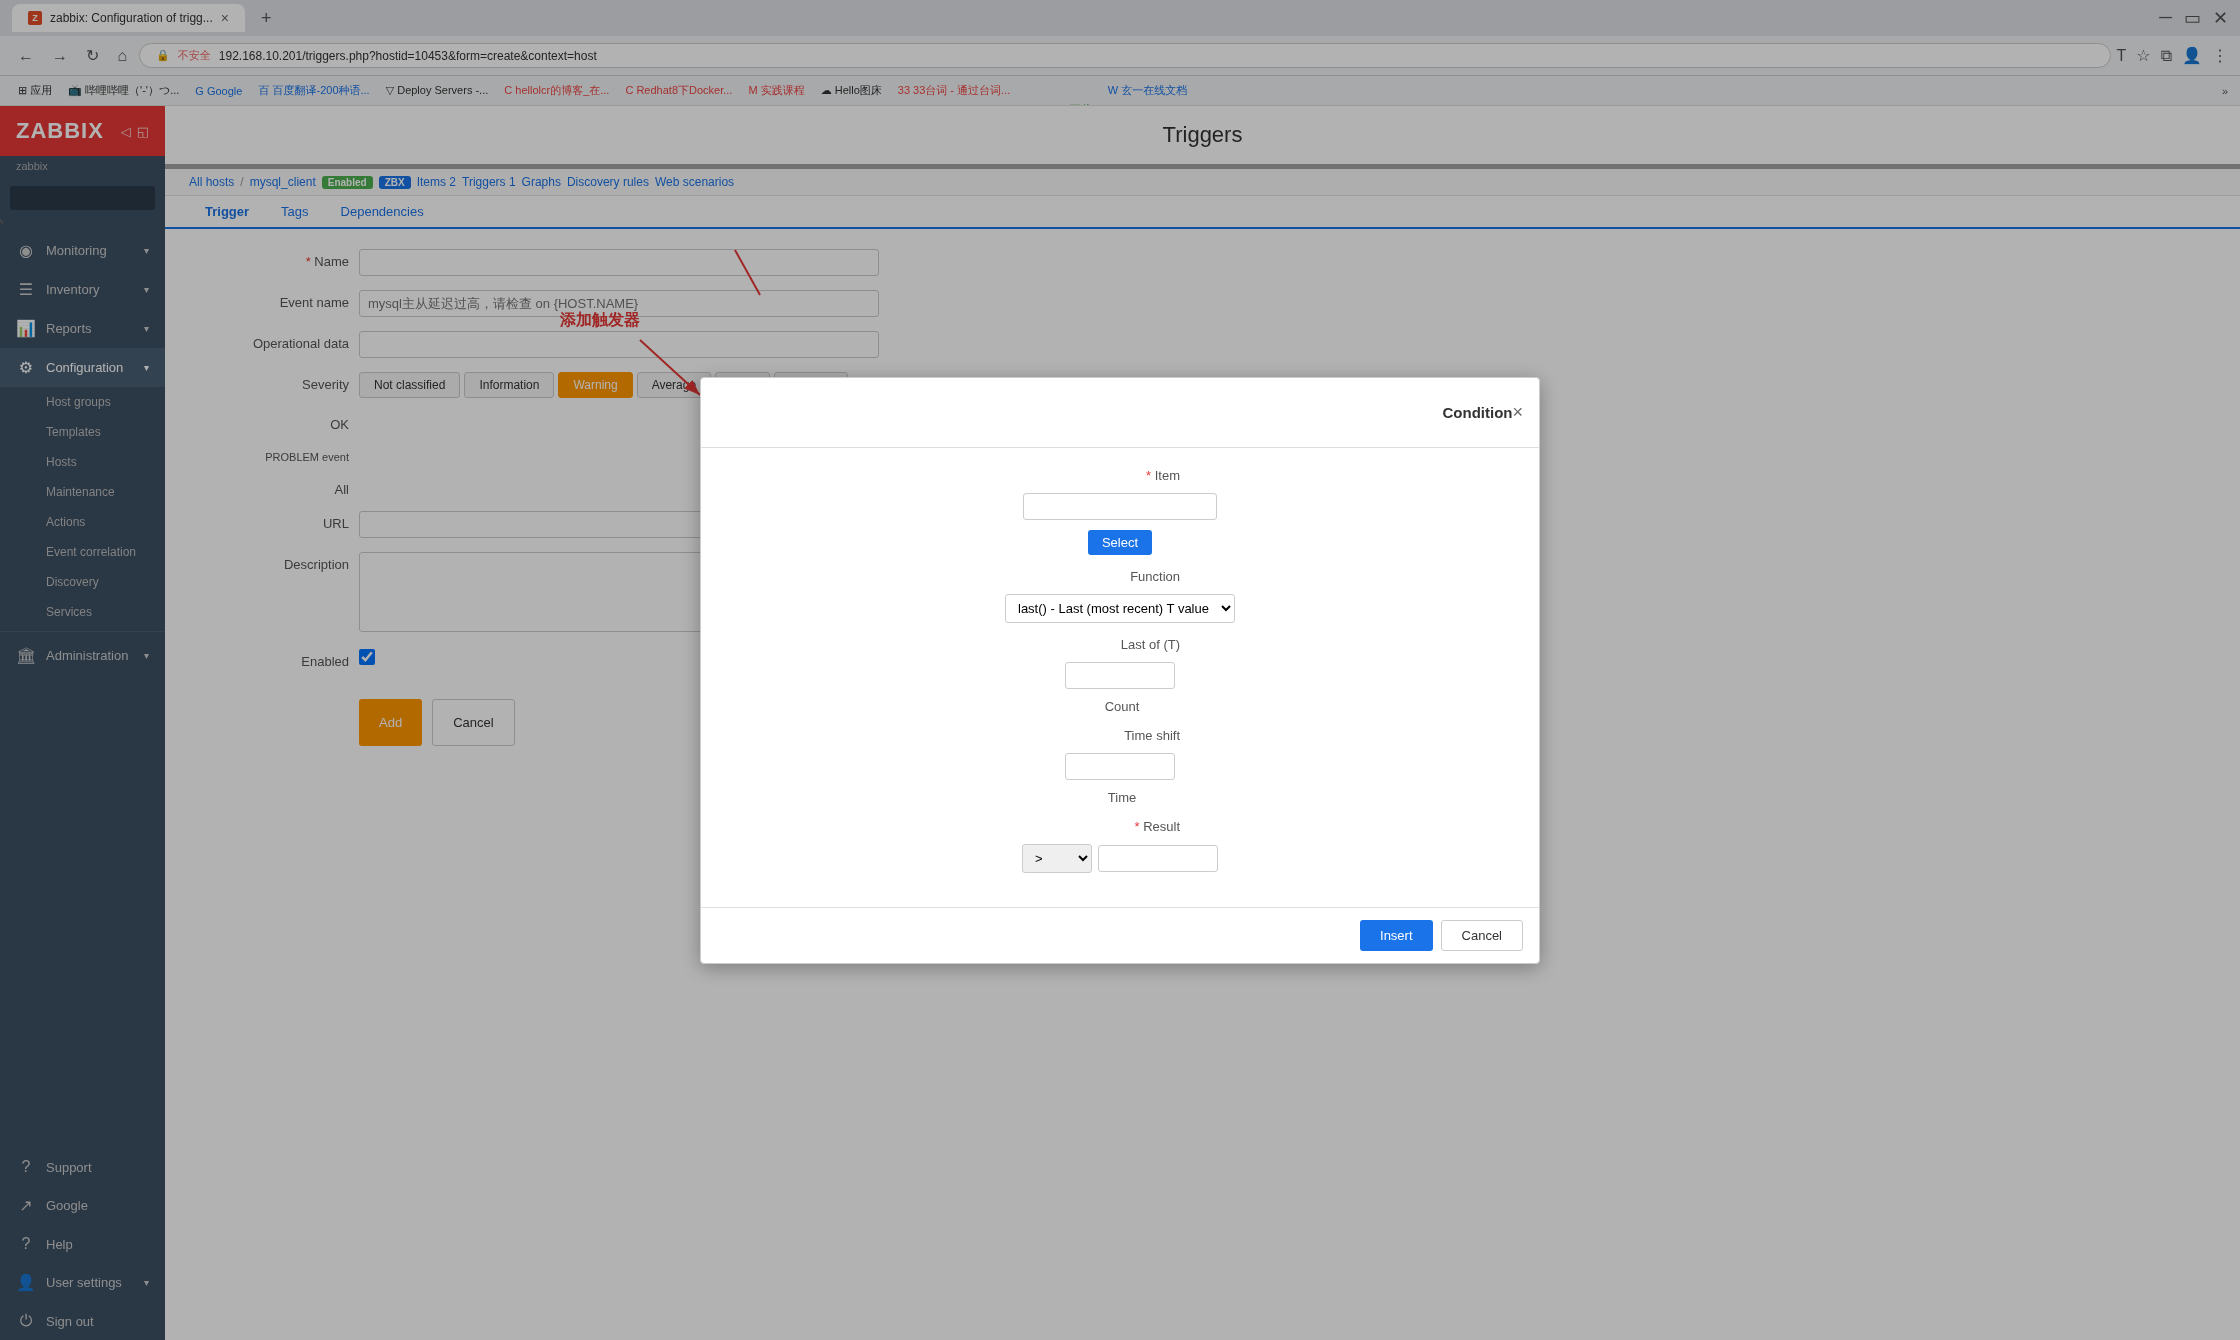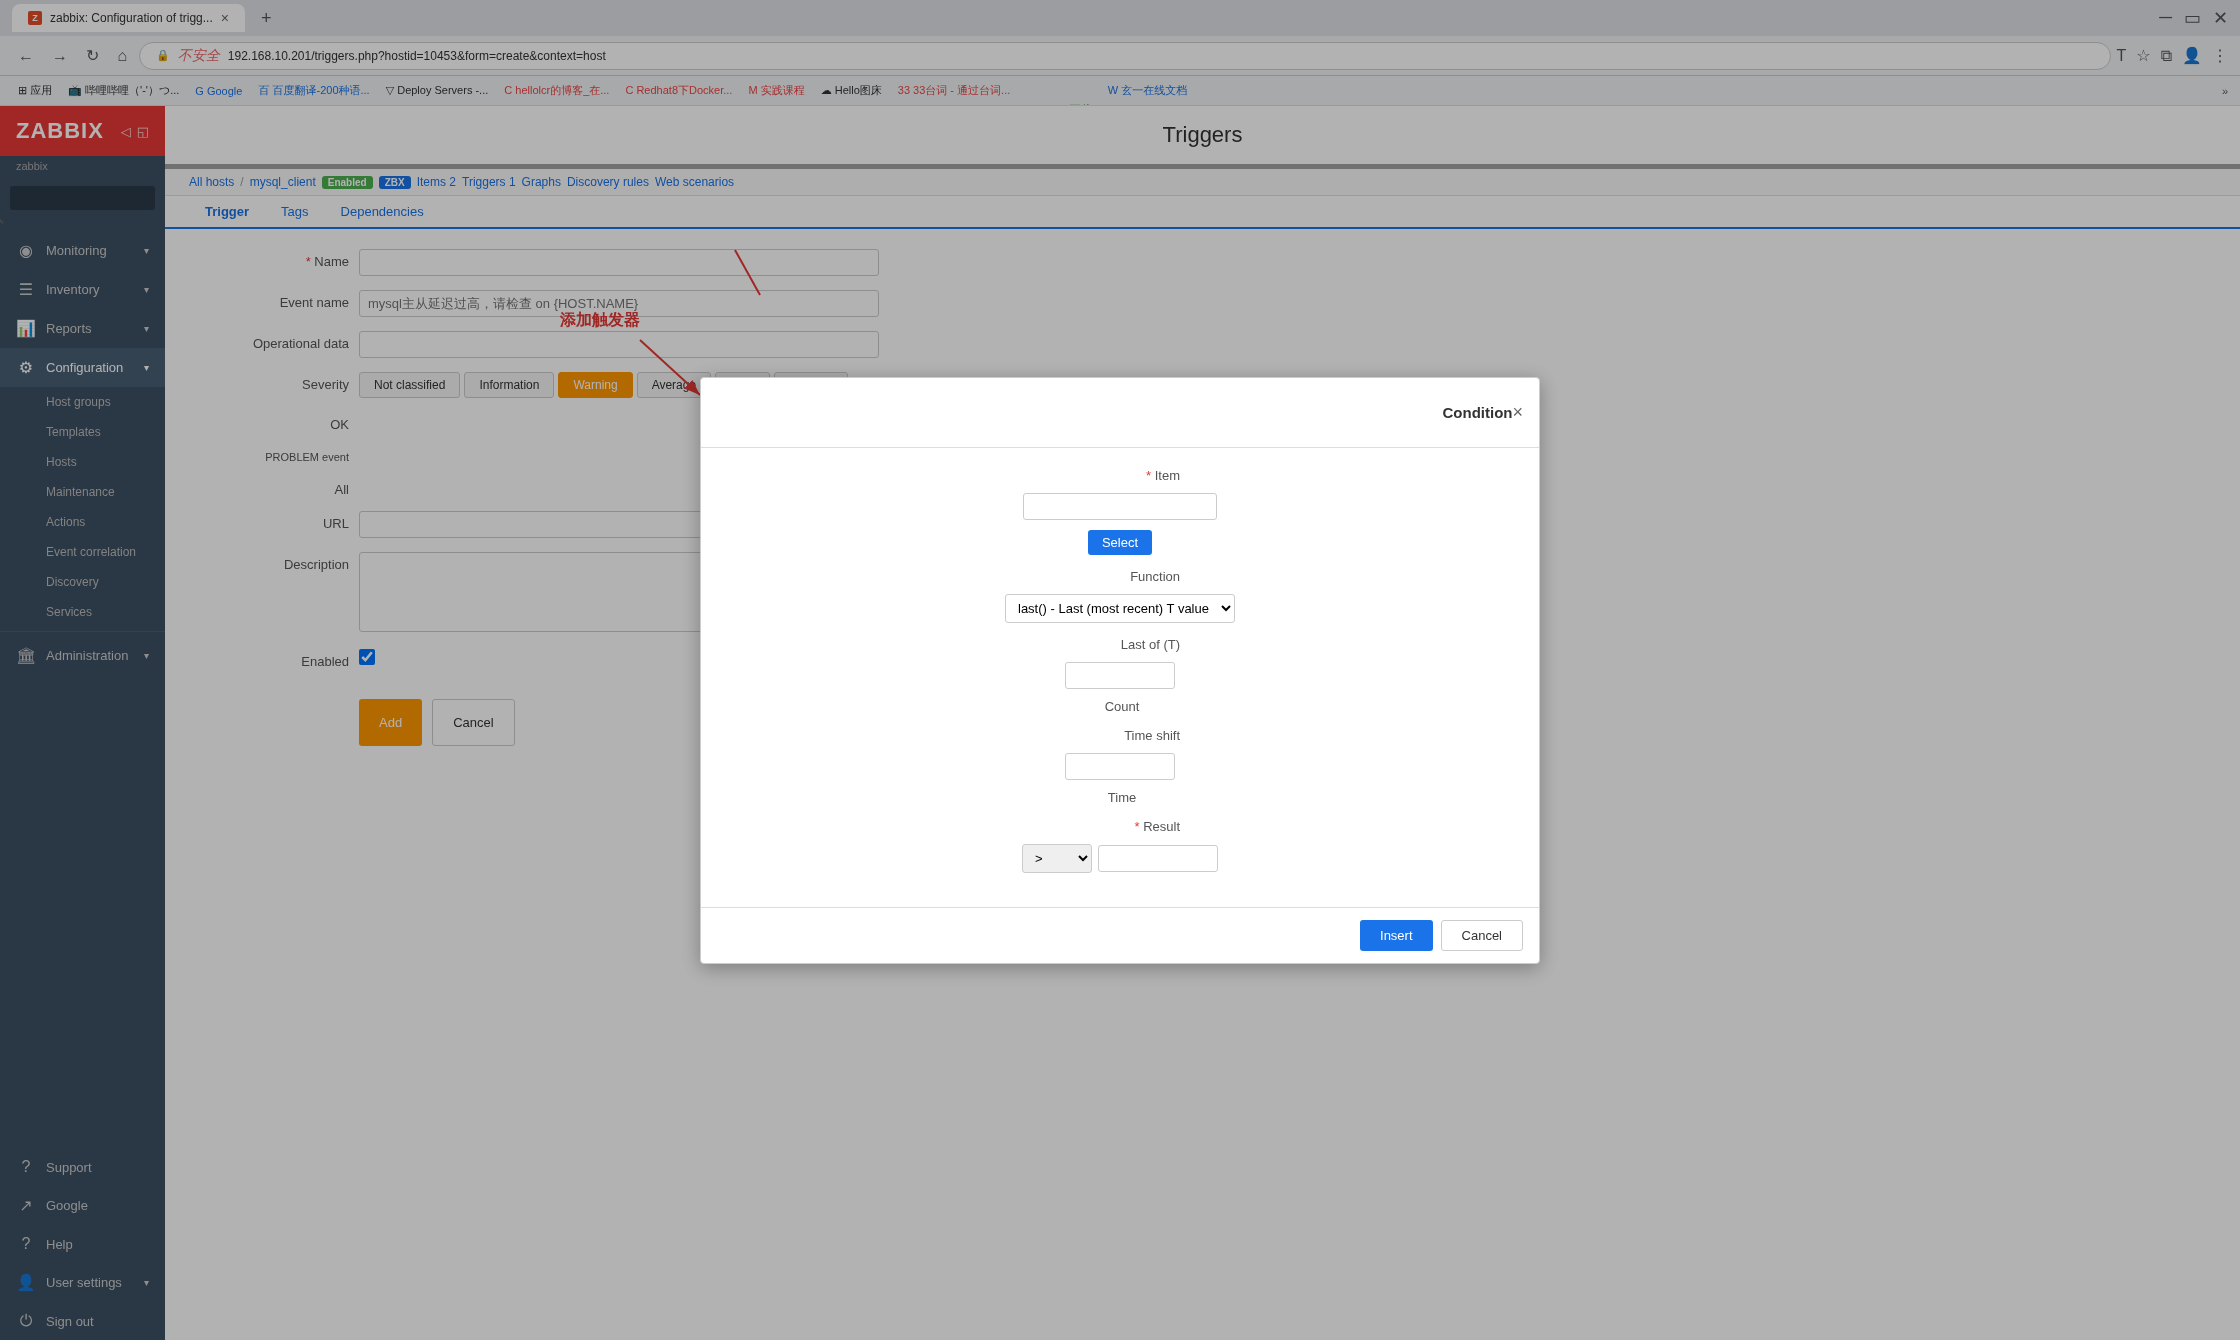--- a/index.html
+++ b/index.html
@@ -110,21 +110,21 @@
     </div>
   </div>
 
   <div class="browser-controls">
     <button class="browser-nav-btn">←</button>
     <button class="browser-nav-btn">→</button>
     <button class="browser-nav-btn">↻</button>
     <button class="browser-nav-btn">⌂</button>
     <div class="browser-address-bar">
       <span class="browser-address-lock">🔒</span>
-      <span style="color:#e66; font-size:14px;font-style:italic;">不安全</span>
+      <span style="color:#e66; font-size:11px;">不安全</span>
       <span style="font-size:12px; color:#333;">192.168.10.201/triggers.php?hostid=10453&amp;form=create&amp;context=host</span>
     </div>
     <div class="browser-toolbar-icons">
       <span class="browser-toolbar-icon">T</span>
       <span class="browser-toolbar-icon">☆</span>
       <span class="browser-toolbar-icon">⧉</span>
       <span class="browser-toolbar-icon">👤</span>
       <span class="browser-toolbar-icon">⋮</span>
     </div>
   </div>

